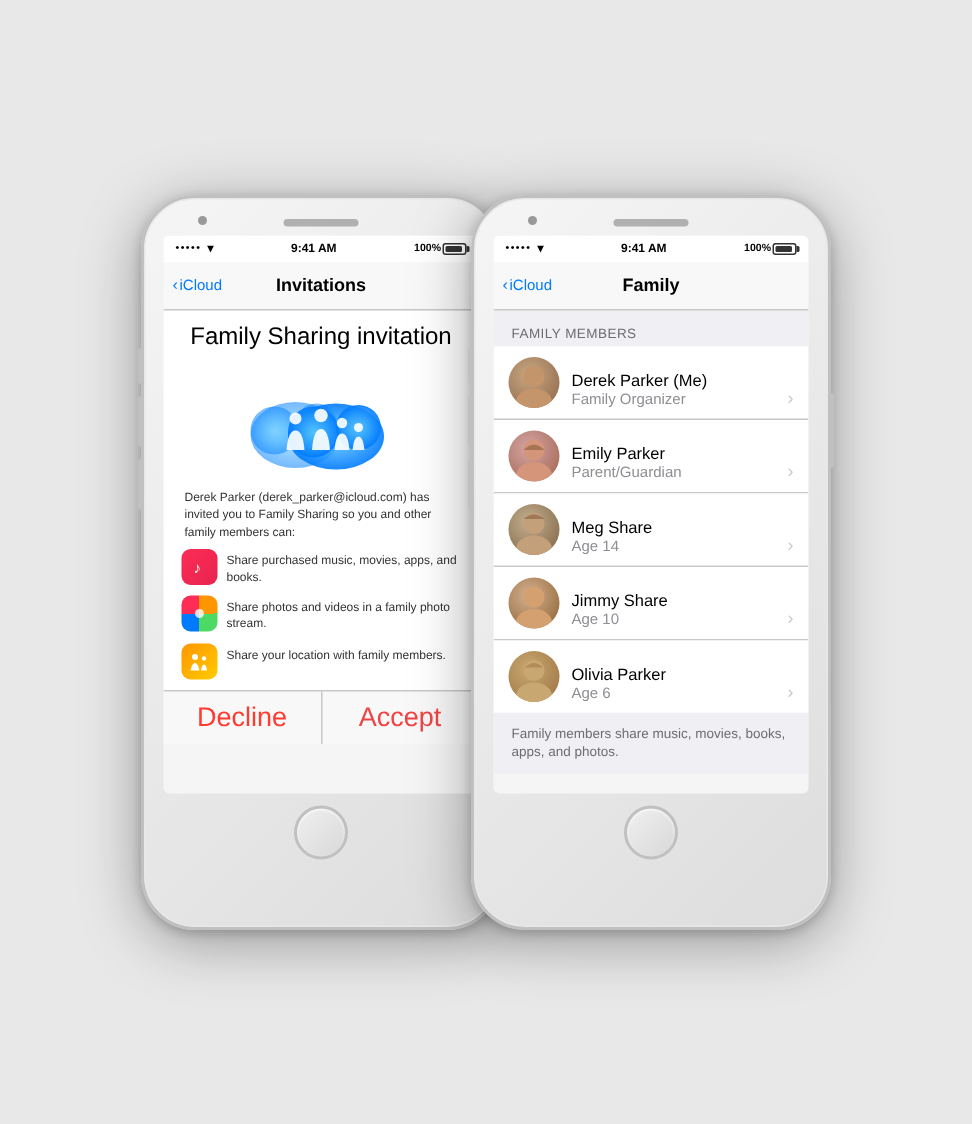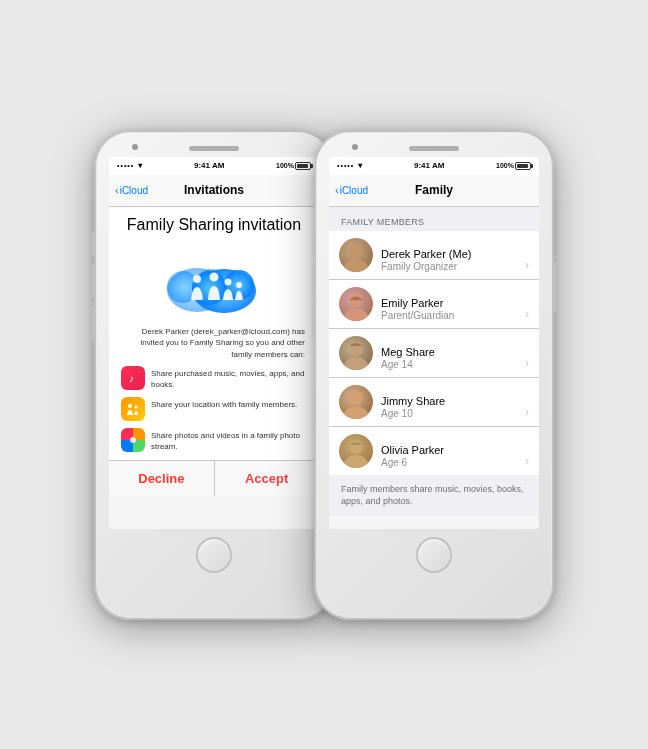--- a/index.html
+++ b/index.html
@@ -194,21 +194,21 @@
     }
 
     .cloud-svg {
       width: 110px;
       height: 75px;
     }
 
     .invitation-text {
       font-size: 8px;
       color: #333;
-      text-align: right;
+      text-align: left;
       padding: 0 14px 6px;
       line-height: 1.4;
     }
 
     .feature-list {
       padding: 0 12px;
     }
 
     .feature-item {
       display: flex;
@@ -244,22 +244,22 @@
       border-top: 0.5px solid #c8c8c8;
       background: rgba(248,248,248,0.95);
       height: 36px;
     }
 
     .action-btn {
       flex: 1;
       display: flex;
       align-items: center;
       justify-content: center;
-      font-size: 13px;
-      font-weight: 700;
+      font-size: 18px;
+      font-weight: 400;
       border: none;
       background: none;
       cursor: pointer;
     }
 
     .action-btn.decline { color: #ff3b30; }
     .action-btn.accept { color: #ef4444; }
     .action-divider {
       width: 0.5px;
       background: #c8c8c8;
@@ -499,39 +499,39 @@
           <div class="feature-item">
             <div class="feature-icon music">
               <svg width="14" height="14" viewBox="0 0 14 14">
                 <text x="3" y="11" font-size="10" fill="white">♪</text>
               </svg>
             </div>
             <span class="feature-text">Share purchased music, movies, apps, and books.</span>
           </div>
 
           <div class="feature-item">
+            <div class="feature-icon" style="background: conic-gradient(#ff9500 0deg 90deg, #4cd964 90deg 180deg, #007aff 180deg 270deg, #ff2d55 270deg 360deg); border-radius: 6px;">
+              <svg width="14" height="14" viewBox="0 0 14 14">
+                <circle cx="7" cy="7" r="3" fill="white" opacity="0.8"></circle>
+              </svg>
+            </div>
+            <span class="feature-text">Share photos and videos in a family photo stream.</span>
+          </div>
+
+          <div class="feature-item">
             <div class="feature-icon family">
               <svg width="14" height="14" viewBox="0 0 14 14">
                 <circle cx="4" cy="4" r="2" fill="white"></circle>
                 <path d="M1 13 Q2 8 4 8 Q6 8 7 13" fill="white"></path>
                 <circle cx="10" cy="5" r="1.5" fill="white"></circle>
                 <path d="M8 13 Q8.5 9 10 9 Q11.5 9 12 13" fill="white"></path>
               </svg>
             </div>
             <span class="feature-text">Share your location with family members.</span>
           </div>
-
-          <div class="feature-item">
-            <div class="feature-icon" style="background: conic-gradient(#ff9500 0deg 90deg, #4cd964 90deg 180deg, #007aff 180deg 270deg, #ff2d55 270deg 360deg); border-radius: 6px;">
-              <svg width="14" height="14" viewBox="0 0 14 14">
-                <circle cx="7" cy="7" r="3" fill="white" opacity="0.8"></circle>
-              </svg>
-            </div>
-            <span class="feature-text">Share photos and videos in a family photo stream.</span>
-          </div>
         </div>
       </div>
 
       <div class="action-bar">
         <button class="action-btn decline">Decline</button>
         <div class="action-divider"></div>
         <button class="action-btn accept">Accept</button>
       </div>
     </div>
 

